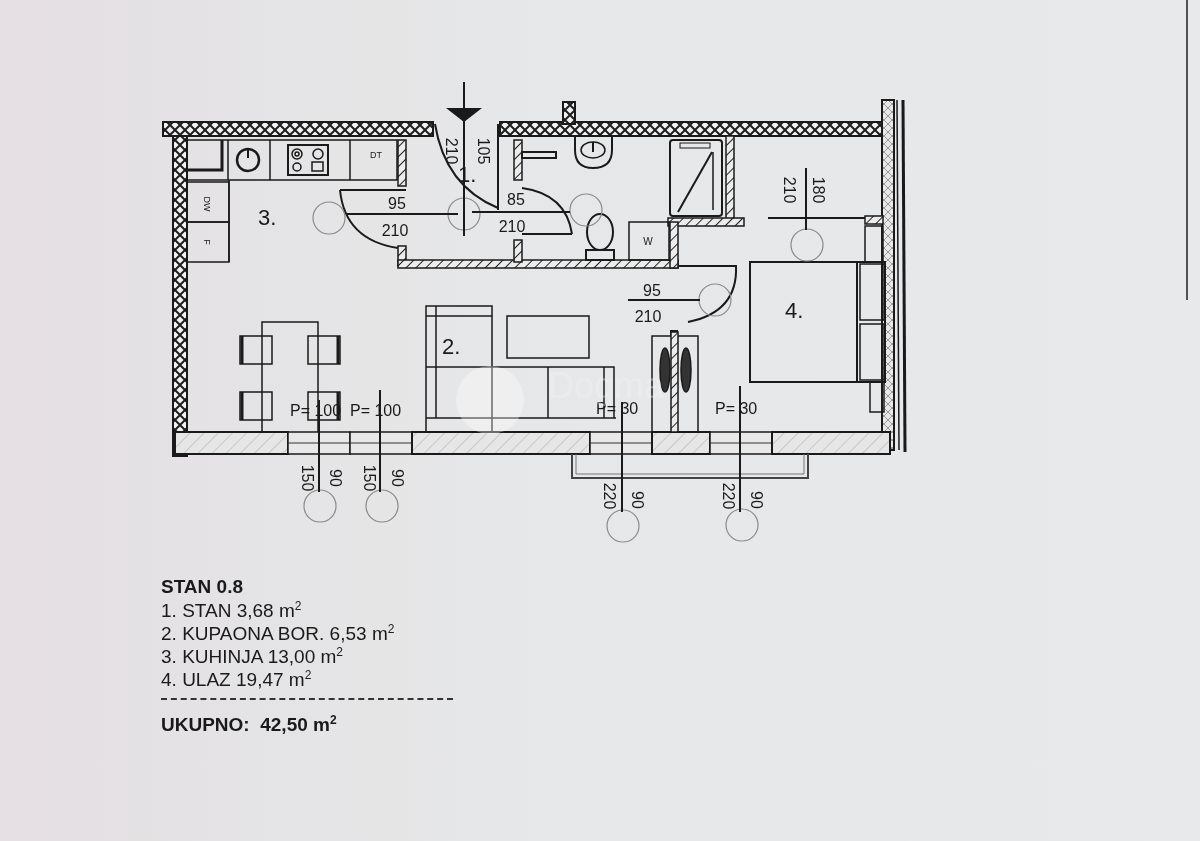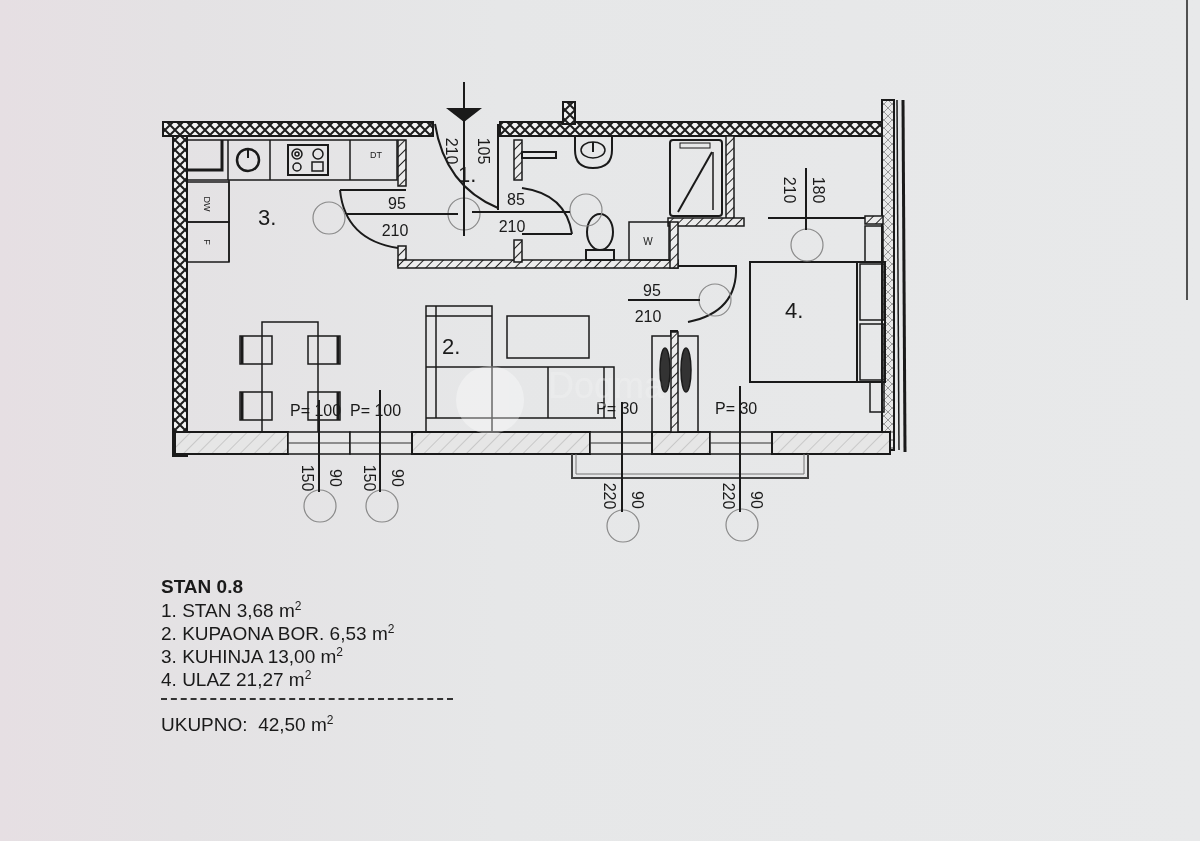--- a/index.html
+++ b/index.html
@@ -10,21 +10,21 @@
       color:#1a1a1a;
     }
     .page-edge { position:absolute; left:1186px; top:0; width:2px; height:300px; background:#2a2a2a; opacity:.8; }
     #plan { position:absolute; left:0; top:0; }
     #plan text { font-family: "Liberation Sans", sans-serif; fill:#1a1a1a; }
     .legend { position:absolute; left:161px; top:576px; width:300px; }
     .legend .title { font-weight:bold; font-size:19px; margin-bottom:1px; }
     .legend .item { font-size:19px; line-height:23px; }
     .legend sup { font-size:12px; vertical-align: 7px; line-height:0; }
     .legend .rule { margin-top:7px; border-top:2px dashed #333; width:292px; height:0; }
-    .legend .total { margin-top:14px; font-weight:normal; font-size:19px; }
+    .legend .total { margin-top:14px; font-weight:bold; font-size:19px; }
   </style>
 </head>
 <body>
 
 <div class="page-edge"></div>
 
 <svg id="plan" width="1200" height="841" viewBox="0 0 1200 841">
   <defs>
     <pattern id="xhatch" width="10" height="10" patternUnits="userSpaceOnUse">
       <rect width="10" height="10" fill="#f2f2f2"></rect>
@@ -266,21 +266,21 @@
   </div>
   <div class="item">
     <span>3.</span>
     <span>KUHINJA</span>
     <span>13,00</span>
     <span>m</span><sup>2</sup>
   </div>
   <div class="item">
     <span>4.</span>
     <span>ULAZ</span>
-    <span>21,27</span>
+    <span>19,47</span>
     <span>m</span><sup>2</sup>
   </div>
   <div class="rule"></div>
   <div class="total">
     <span>UKUPNO:</span>&nbsp;
     <span>42,50</span>
     <span>m</span><sup>2</sup>
   </div>
 </div>
 

